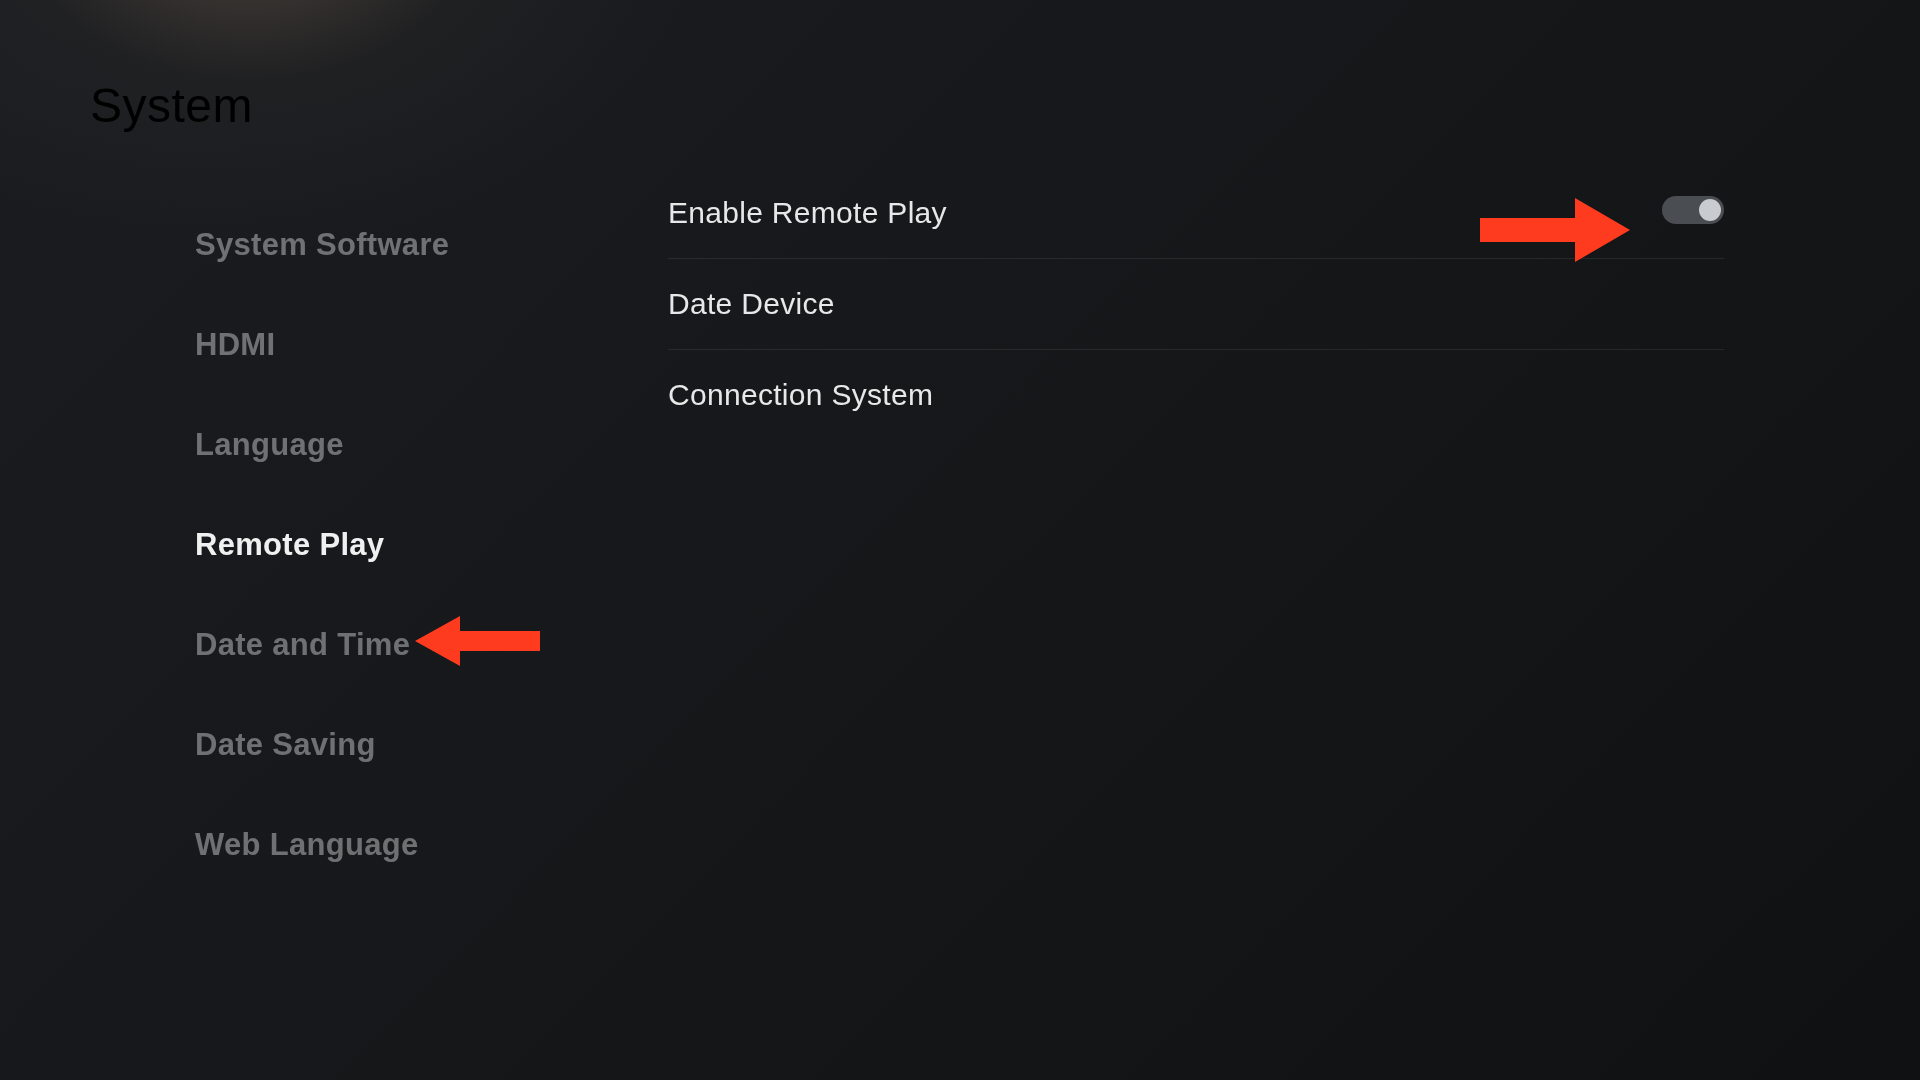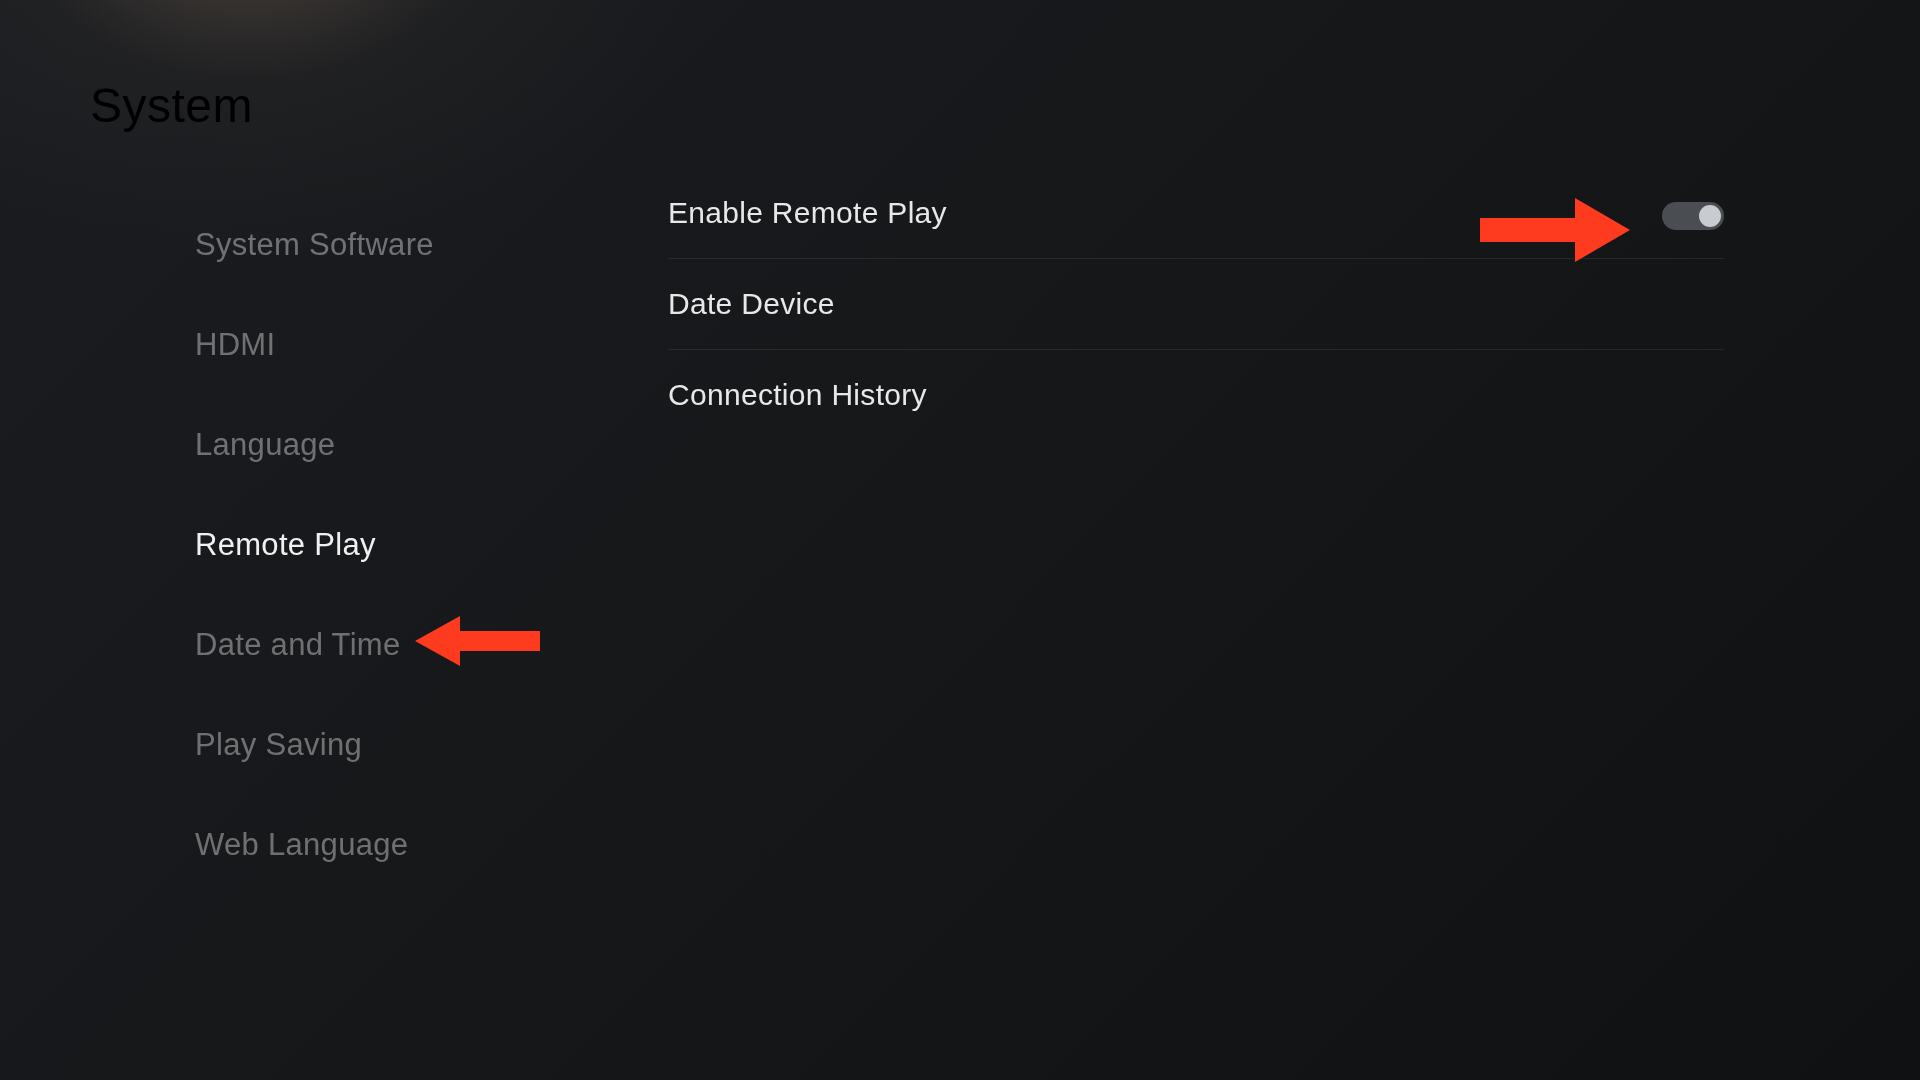--- a/index.html
+++ b/index.html
@@ -28,39 +28,39 @@
       letter-spacing: 0.5px;
     }
     .sidebar {
       position: absolute;
       top: 195px;
       left: 195px;
       width: 380px;
     }
     .sidebar-item {
       font-size: 31px;
-      font-weight: 400;
+      font-weight: 700;
       color: rgba(200, 200, 200, 0.5);
       padding: 32px 0;
       cursor: pointer;
       letter-spacing: 0.3px;
     }
     .sidebar-item.active {
       color: #f0f0f0;
     }
     .main {
       position: absolute;
       top: 196px;
       left: 668px;
       width: 1056px;
     }
     .setting-row {
       display: flex;
       justify-content: space-between;
-      align-items: flex-end;
+      align-items: flex-start;
       padding: 28px 0;
       border-bottom: 1px solid rgba(255, 255, 255, 0.08);
       font-size: 30px;
       font-weight: 300;
       color: #e8e8e8;
       cursor: pointer;
       letter-spacing: 0.3px;
     }
     .setting-row:first-child {
       padding-top: 0;
@@ -102,36 +102,36 @@
 <body>
 
 <div class="page-title">System</div>
 
 <div class="sidebar">
   <div class="sidebar-item">System Software</div>
   <div class="sidebar-item">HDMI</div>
   <div class="sidebar-item">Language</div>
   <div class="sidebar-item active">Remote Play</div>
   <div class="sidebar-item">Date and Time</div>
-  <div class="sidebar-item">Play Saving</div>
+  <div class="sidebar-item">Date Saving</div>
   <div class="sidebar-item">Web Language</div>
 </div>
 
 <div class="main">
   <div class="setting-row">
     <span>Enable Remote Play</span>
     <div class="toggle">
       <div class="toggle-knob"></div>
     </div>
   </div>
   <div class="setting-row">
     <span>Date Device</span>
   </div>
   <div class="setting-row">
-    <span>Connection History</span>
+    <span>Connection System</span>
   </div>
 </div>
 
 <div class="arrow-annotation arrow1">
   <svg width="130" height="70" viewBox="0 0 130 70">
     <g fill="#ff3b1f">
       <polygon points="0,35 45,10 45,25 125,25 125,45 45,45 45,60"></polygon>
     </g>
   </svg>
 </div>

